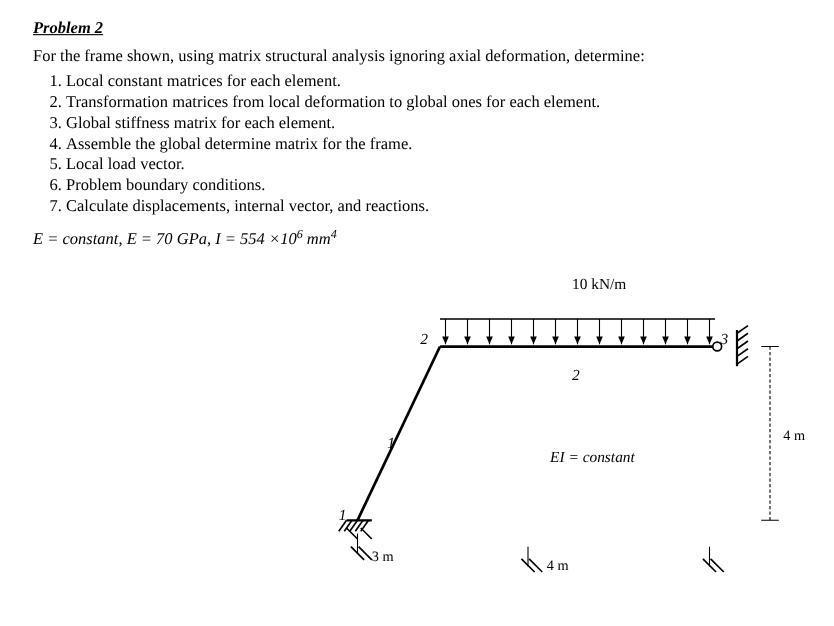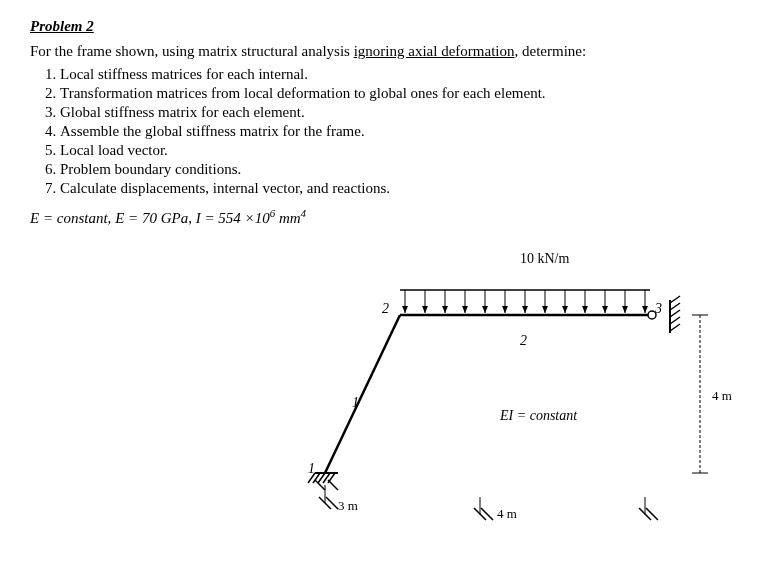--- a/index.html
+++ b/index.html
@@ -15,21 +15,20 @@
     .problem-title {
       font-weight: bold;
       text-decoration: underline;
       margin-bottom: 8px;
       font-style: italic;
     }
     .intro {
       margin-bottom: 6px;
     }
     .underline-text {
-      text-decoration: underline;
     }
     ol {
       margin-left: 30px;
       margin-bottom: 10px;
     }
     ol li {
       margin-bottom: 2px;
     }
     .constants {
       font-style: italic;
@@ -51,24 +50,24 @@
 </head>
 <body>
 
 <div class="problem-title">Problem 2</div>
 
 <p class="intro">
   For the frame shown, using matrix structural analysis <span class="underline-text">ignoring axial deformation</span>, determine:
 </p>
 
 <ol>
-  <li>Local stiffness matrices for each internal.</li>
+  <li>Local constant matrices for each element.</li>
   <li>Transformation matrices from local deformation to global ones for each element.</li>
   <li>Global stiffness matrix for each element.</li>
-  <li>Assemble the global stiffness matrix for the frame.</li>
+  <li>Assemble the global determine matrix for the frame.</li>
   <li>Local load vector.</li>
   <li>Problem boundary conditions.</li>
   <li>Calculate displacements, internal vector, and reactions.</li>
 </ol>
 
 <p class="constants">
   <i>E</i> = constant, <i>E</i> = 70 GPa, <i>I</i> = 554 ×10<sup>6</sup> mm<sup>4</sup>
 </p>
 
 <div class="diagram-area">

